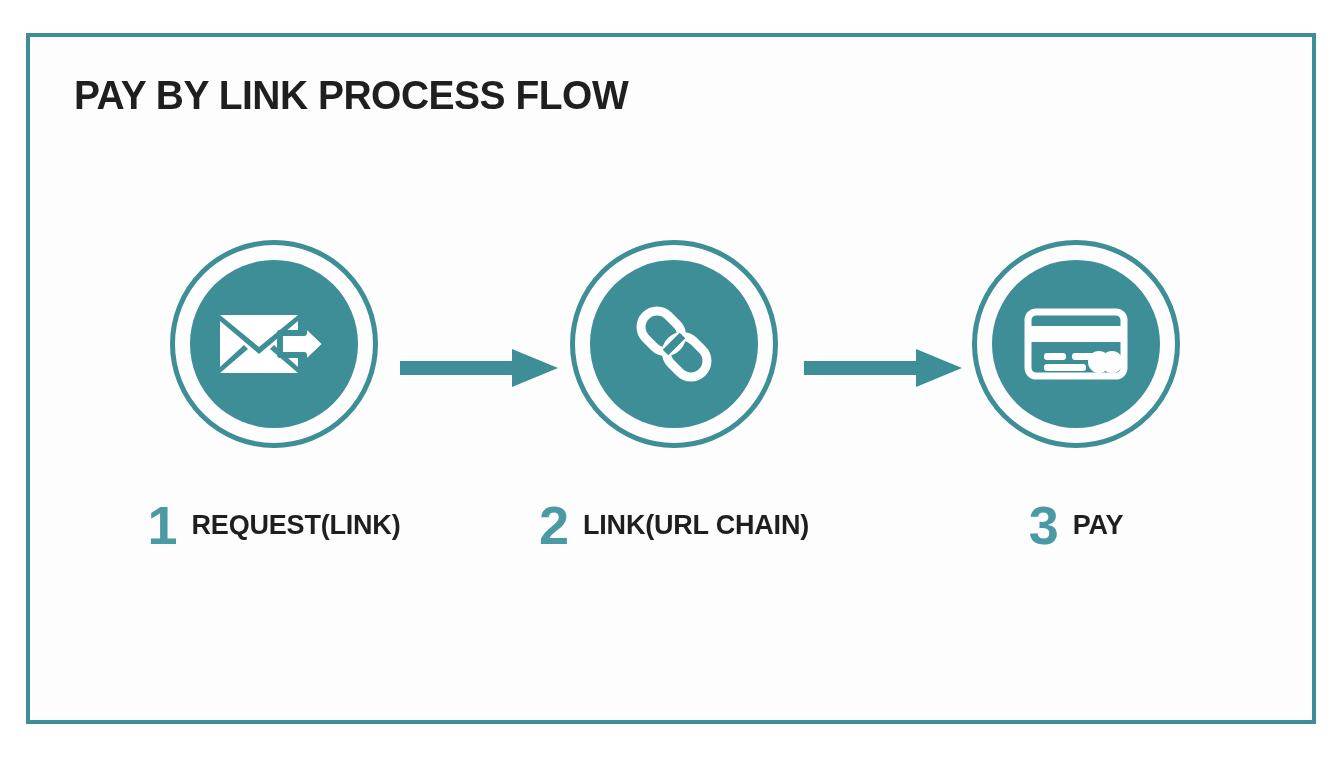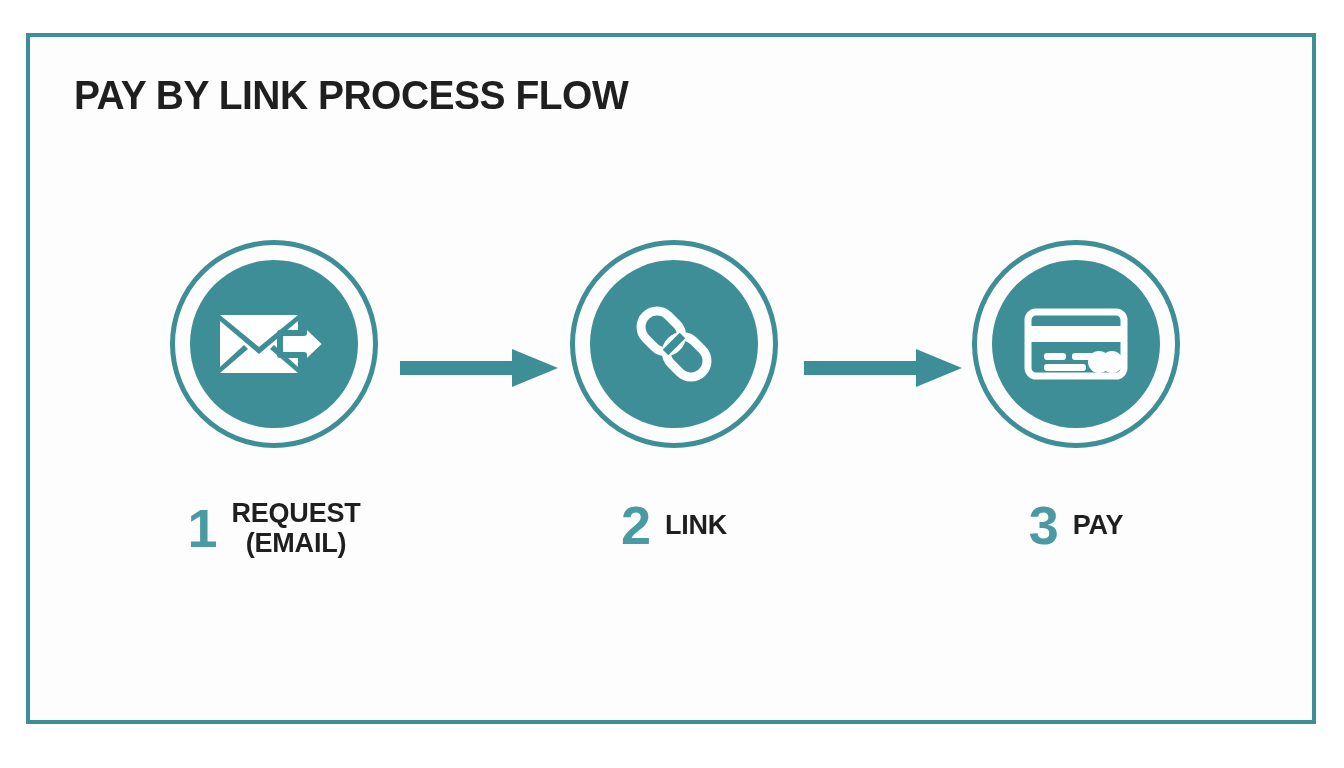--- a/index.html
+++ b/index.html
@@ -107,21 +107,21 @@
   }
   .step-num {
     font-size: 54px;
     font-weight: bold;
     color: #4a9aa3;
     line-height: 1;
     flex: 0 0 auto;
   }
   .caption-text {
     display: flex;
-    flex-direction: column;
+    flex-direction: row;
     align-items: center;
     justify-content: center;
     line-height: 1.12;
     flex: 0 0 auto;
   }
   .caption-line {
     font-size: 27px;
     font-weight: bold;
     color: #1f1f1f;
     white-space: nowrap;
@@ -164,21 +164,21 @@
 
               <path d="M62 26 L86 26 L86 16 L108 37 L86 58 L86 48 L62 48 Z" fill="#ffffff" stroke="#3d8e96" stroke-width="6" stroke-linejoin="round"></path>
             </svg>
           </span>
         </div>
       </div>
       <div class="caption">
         <div class="step-num">1</div>
         <div class="caption-text">
           <div class="caption-line">REQUEST</div>
-          <div class="caption-line">(EMAIL)</div>
+          <div class="caption-line">(LINK)</div>
         </div>
       </div>
     </div>
 
     <div class="arrow arrow-1">
       <svg width="160" height="40" viewBox="0 0 160 40">
         <path d="M0 13 L112 13 L112 1 L158 20 L112 39 L112 27 L0 27 Z" fill="#3d8e96"></path>
       </svg>
     </div>
 
@@ -196,20 +196,21 @@
                 <rect x="34" y="42" width="24" height="8" fill="#3d8e96"></rect>
               </g>
             </svg>
           </span>
         </div>
       </div>
       <div class="caption">
         <div class="step-num">2</div>
         <div class="caption-text">
           <div class="caption-line">LINK</div>
+          <div class="caption-line">(URL CHAIN)</div>
         </div>
       </div>
     </div>
 
     <div class="arrow arrow-2">
       <svg width="160" height="40" viewBox="0 0 160 40">
         <path d="M0 13 L112 13 L112 1 L158 20 L112 39 L112 27 L0 27 Z" fill="#3d8e96"></path>
       </svg>
     </div>
 

